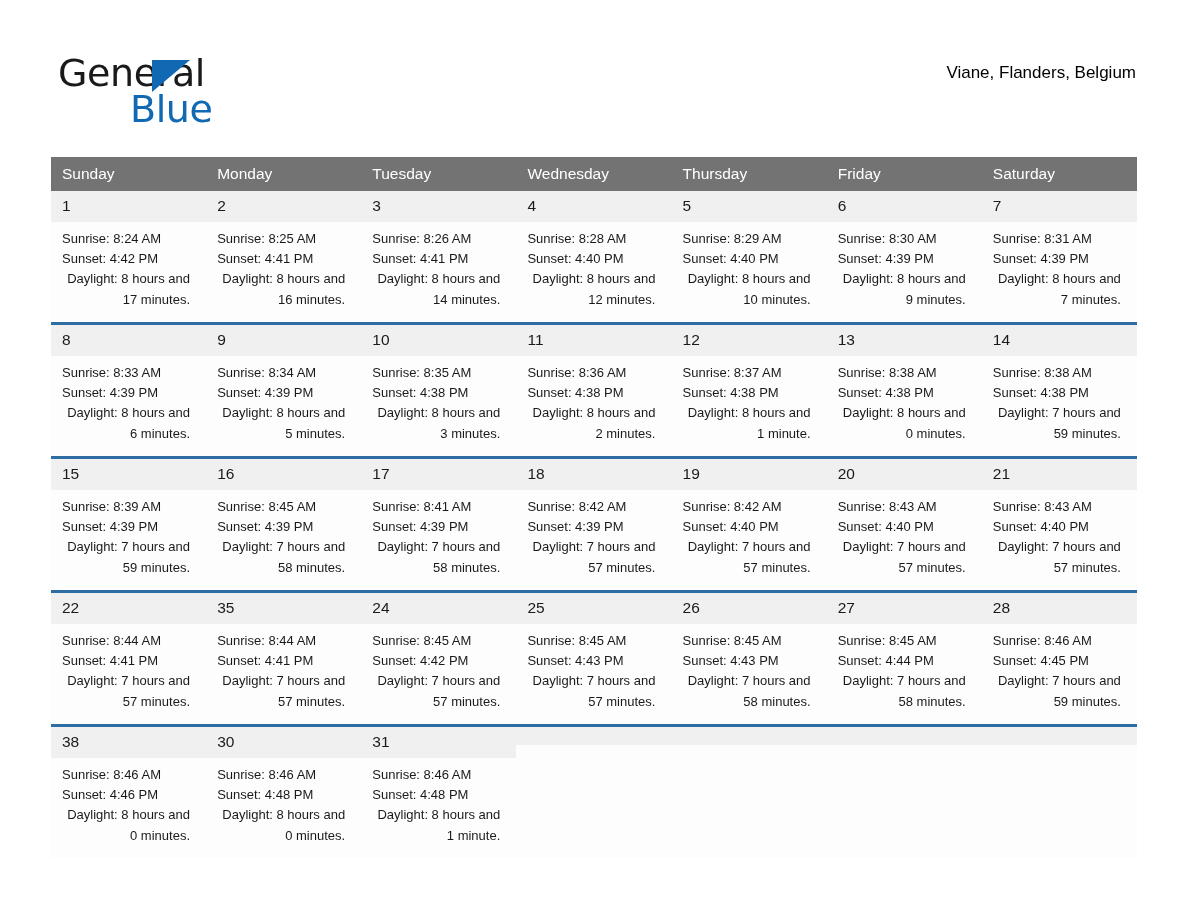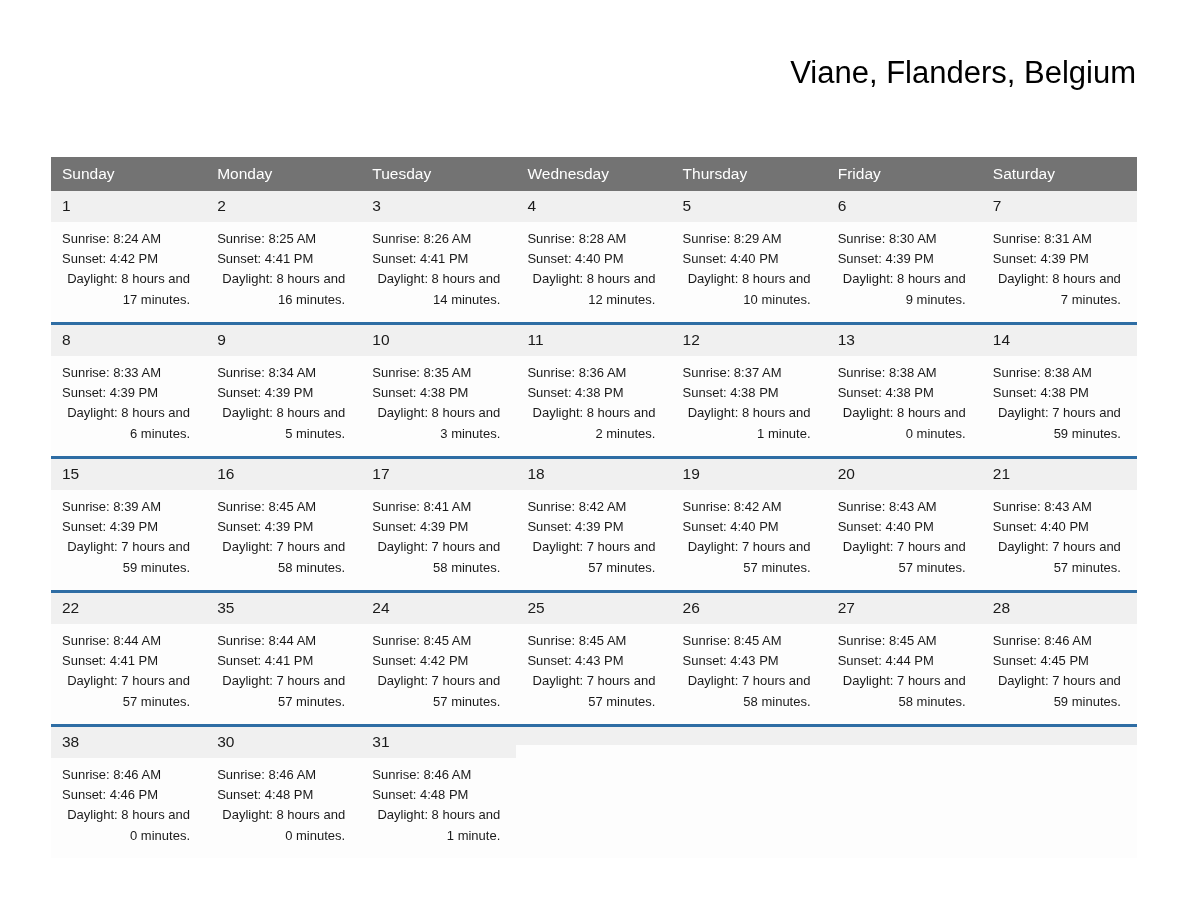--- a/index.html
+++ b/index.html
@@ -76,21 +76,21 @@
   }
   .cal-title {
     font-size: 43px;
     line-height: 52px;
     font-weight: 400;
     color: #000000;
     white-space: nowrap;
   }
   .cal-subtitle {
     margin-top: 11px;
-    font-size: 31px;
+    font-size: 17px;
     line-height: 28px;
     font-weight: 400;
     color: #000000;
     white-space: nowrap;
     text-align: center;
   }
 
   
   .calendar {
     position: absolute;
@@ -144,20 +144,25 @@
   .details div { white-space: nowrap; }
   .details .daylight { white-space: normal; max-width: 128px; text-align: right; }
 </style>
 </head>
 <body>
 
 <div class="page">
 
   <div class="header">
 
+    <div class="logo">
+      <span class="logo-line1">General</span>
+      <span class="logo-tri"></span>
+      <span class="logo-line2">Blue</span>
+    </div>
 
     <div class="title-block">
       <div class="cal-subtitle">Viane, Flanders, Belgium</div>
     </div>
 
   </div>
 
   <table class="calendar">
     <colgroup>
       <col>

